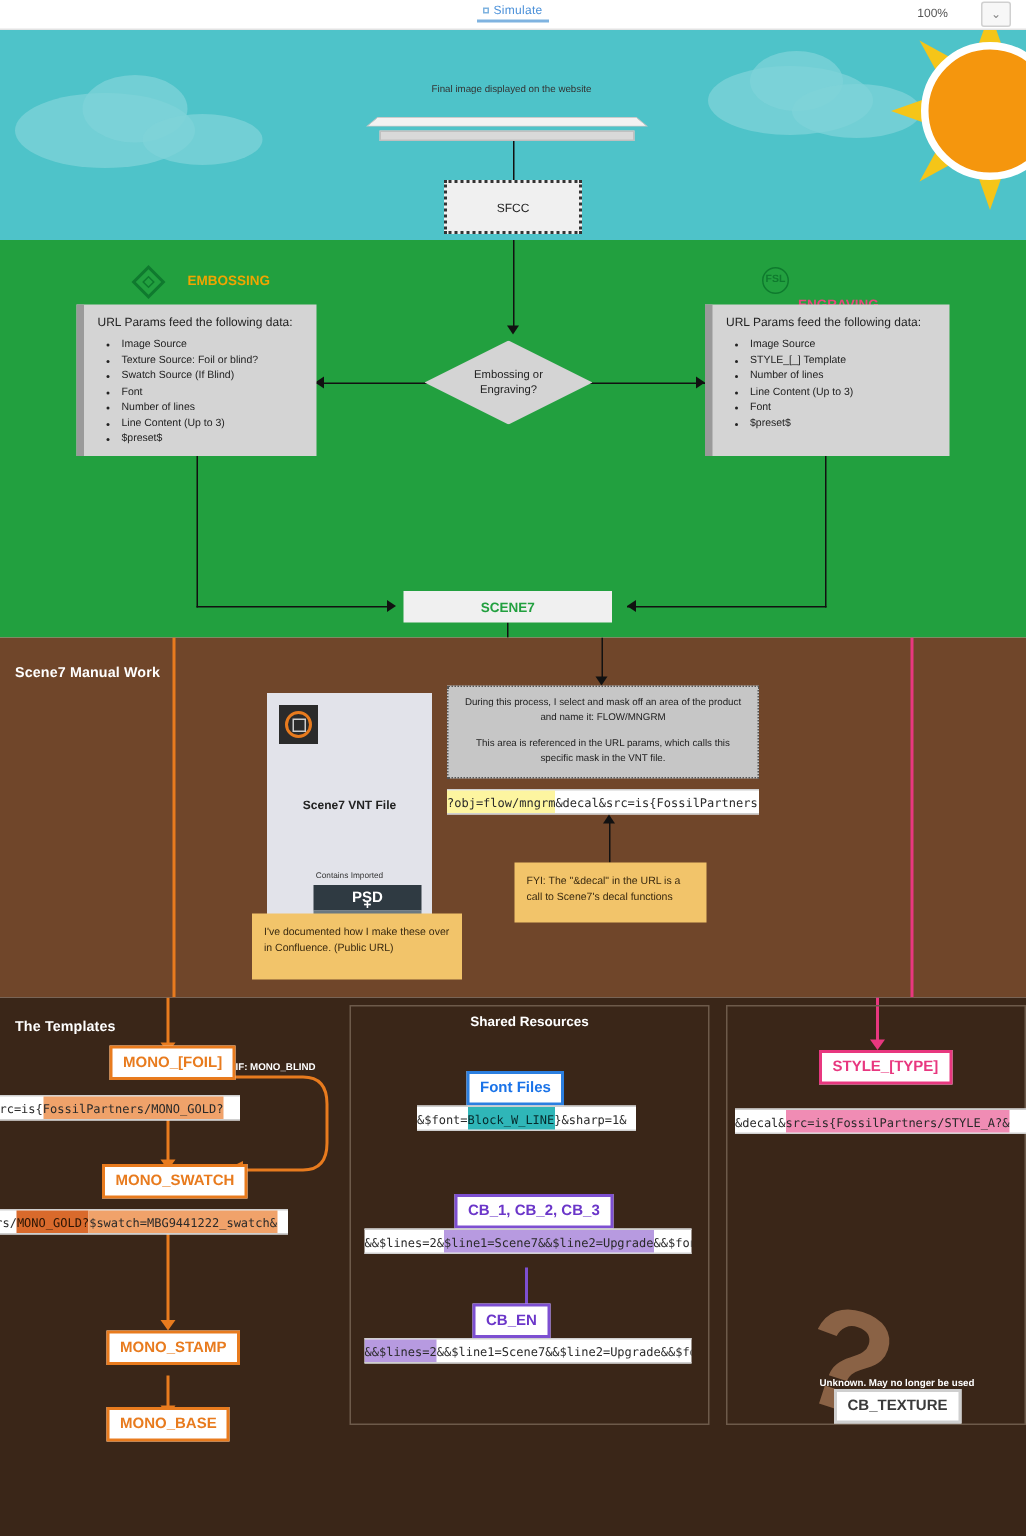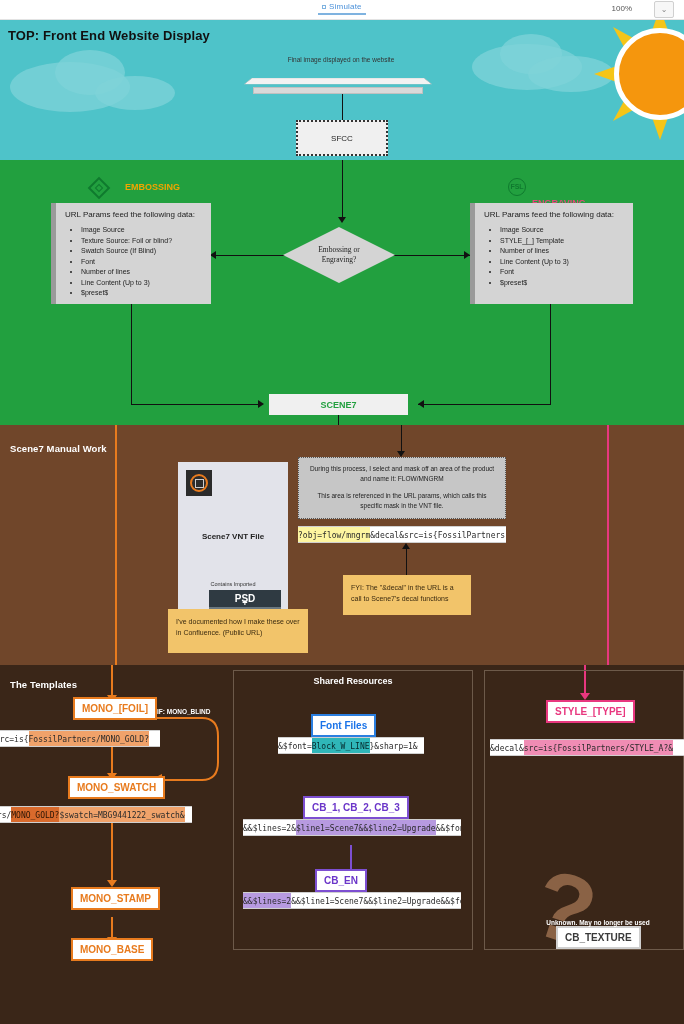--- a/index.html
+++ b/index.html
@@ -133,21 +133,21 @@
     content: ""; position: absolute; left: 3px; top: 3px; right: 3px; bottom: 3px;
     border: 1.5px solid #0f7a2e;
   }
   #fsl-icon {
     position: absolute; width: 18px; height: 18px; border-radius: 50%;
     border: 1.5px solid #0f7a2e; color: #0f7a2e; font-size: 7px;
     font-weight: bold; text-align: center; line-height: 16px;
   }
 
   #decision {
-    position: absolute; left: 283px; top: 227px; width: 112px; height: 56px; font-family: Liberation Serif, serif;
+    position: absolute; left: 283px; top: 227px; width: 112px; height: 56px;
   }
   #decision .dshape {
     position: absolute; inset: 0; background: #d4d4d4;
     clip-path: polygon(50% 0, 100% 50%, 50% 100%, 0 50%);
   }
   #decision .dtext {
     position: absolute; inset: 0; display: flex; align-items: center;
     justify-content: center; font-size: 7.5px; color: #222; text-align: center;
     line-height: 10px;
   }
@@ -264,21 +264,20 @@
       <polygon points="66,132 54,98 78,98"></polygon>
       <polygon points="0,66 34,54 34,78"></polygon>
       <polygon points="113,19 96,50 82,36"></polygon>
       <polygon points="113,113 82,96 96,82"></polygon>
       <polygon points="19,113 36,82 50,96"></polygon>
       <polygon points="19,19 50,36 36,50"></polygon>
     </g>
   </svg>
   <div id="sun-core"></div>
 
-  <div class="band-title" id="t-top">TOP: Front End Website Display</div>
 
   <div id="monitor-cap">Final image displayed on the website</div>
   <div id="monitor-top"></div>
   <div id="monitor-edge"></div>
 
   <div class="arrow-v" style="left:342px; top:74px; height:36px;"></div>
   <div class="ahead-d" style="left:338px; top:108px;"></div>
 </div>
 
 <div class="dashbox" id="sfcc" style="left:296px; top:120px; width:92px; height:36px;">

